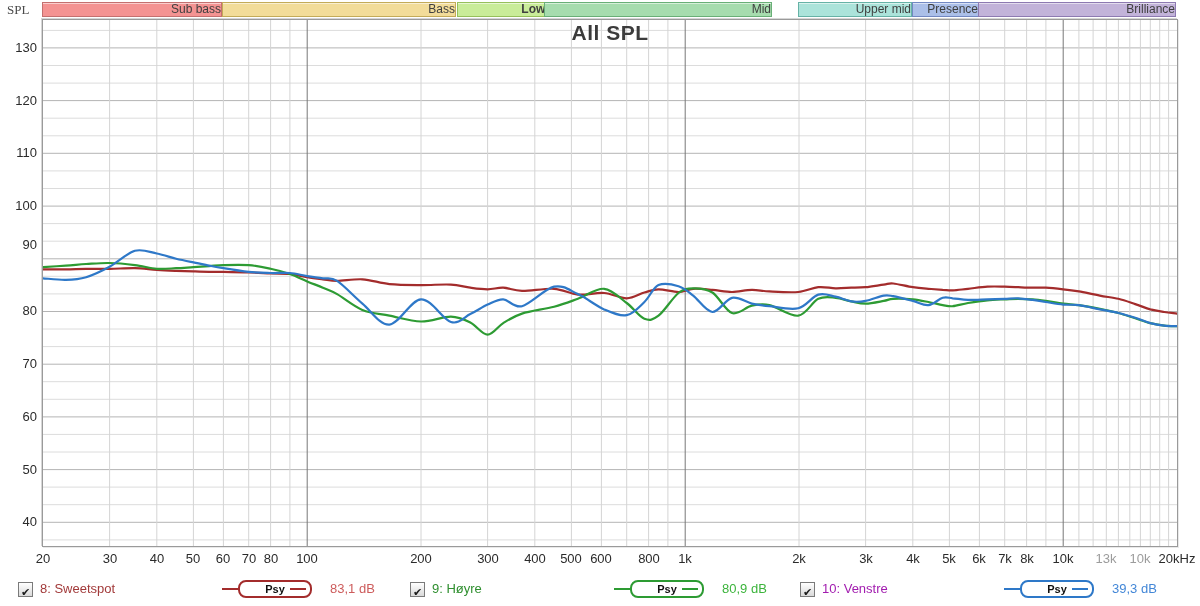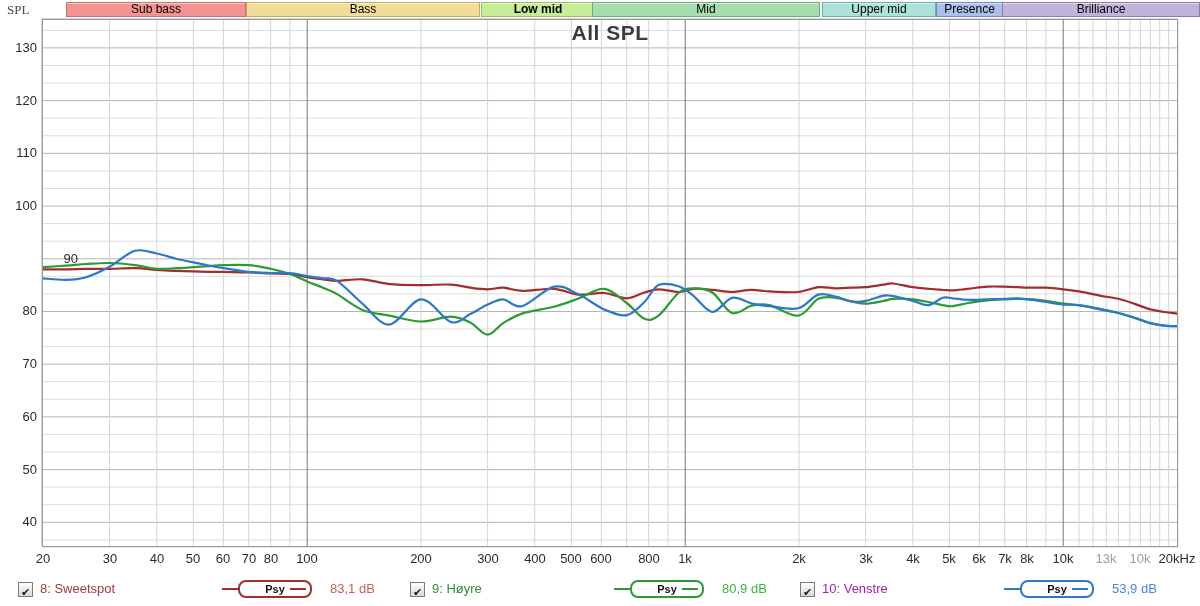--- a/index.html
+++ b/index.html
@@ -2,21 +2,21 @@
 <html><head>
 <meta charset="utf-8">
 <style>
   html,body{margin:0;padding:0;background:#ffffff;}
   #stage{position:relative;width:1200px;height:606px;background:#fff;overflow:hidden;
          font-family:"Liberation Sans", sans-serif;}
   #spl-corner{position:absolute;left:7px;top:2px;font-size:13px;color:#4a4a4a;font-family:Liberation Serif, serif;}
   #band-strip{position:absolute;left:0;top:2px;height:15px;}
   .band-cell{position:absolute;top:0;height:13px;border-style:solid;border-width:1px;
              box-shadow:inset 0 1px 0 rgba(255,255,255,.55);
-             text-align:center;font-size:12px;color:#000000;line-height:13px;overflow:hidden;margin-left:24px;}
+             text-align:right;font-size:12px;color:#404040;line-height:13px;overflow:hidden;}
   #plot{position:absolute;left:42px;top:19px;width:1134px;height:526px;border:1px solid #9a9a9a;
         background:#fff;box-shadow:-1px -1px 0 #d6d6d6, 1px 1px 0 #e9e9e9;}
   #chart-title{position:absolute;left:42px;top:21px;width:1136px;text-align:center;
                font-size:21px;font-weight:bold;color:#3b3b3b;letter-spacing:.5px;}
   .ytick{position:absolute;left:0;width:37px;text-align:right;font-size:13px;color:#2b2b2b;}
   .xtick{position:absolute;top:551px;width:60px;text-align:center;font-size:13px;color:#2b2b2b;}
   .xtick.muted{color:#9c9c9c;}
   .legend-group{position:absolute;top:579px;width:380px;height:22px;}
   .cb{position:absolute;left:0;top:3px;width:13px;height:13px;border:1px solid #7a7a7a;
       background:linear-gradient(#ffffff,#d9d9d9);text-align:center;}
@@ -32,21 +32,21 @@
 </style>
 </head>
 <body>
 
 <div id="stage">
   <div id="spl-corner">SPL</div>
   <div id="band-strip">
       <div class="band-cell" style="left: 42px; width: 178px; background: rgb(244, 147, 146); border-color: rgb(196, 112, 111);">Sub bass</div>
       <div class="band-cell" style="left: 222px; width: 232px; background: rgb(242, 220, 153); border-color: rgb(195, 171, 88);">Bass</div>
       <div class="band-cell" style="left: 457px; width: 112px; background: rgb(201, 236, 153); border-color: rgb(150, 192, 91); font-weight: bold;">Low mid</div>
-      <div class="band-cell" style="left: 568px; width: 226px; background: rgb(166, 220, 174); border-color: rgb(105, 175, 119);">Mid</div>
+      <div class="band-cell" style="left: 544px; width: 226px; background: rgb(166, 220, 174); border-color: rgb(105, 175, 119);">Mid</div>
       <div class="band-cell" style="left: 798px; width: 112px; background: rgb(171, 227, 218); border-color: rgb(102, 178, 166);">Upper mid</div>
       <div class="band-cell" style="left: 912px; width: 65px; background: rgb(171, 191, 232); border-color: rgb(114, 136, 194);">Presence</div>
       <div class="band-cell" style="left: 978px; width: 196px; background: rgb(194, 179, 217); border-color: rgb(141, 122, 177);">Brilliance</div>
     </div>
   <div id="plot">
     <svg id="chart-svg" width="1134" height="526">
         <g>
           <line x1="0" x2="1134" y1="519.9" y2="519.9" stroke="#dcdcdc" stroke-width="1"></line>
           <line x1="0" x2="1134" y1="484.7" y2="484.7" stroke="#dcdcdc" stroke-width="1"></line>
           <line x1="0" x2="1134" y1="467.1" y2="467.1" stroke="#dcdcdc" stroke-width="1"></line>
@@ -117,21 +117,21 @@
         <path d="M0.0 247.2C3.8 246.9 15.8 246.1 22.9 245.6C30.1 245.1 35.8 244.5 43.1 244.0C50.3 243.6 58.4 242.8 66.6 243.0C74.7 243.1 84.0 244.1 91.9 245.1C99.7 246.0 106.9 248.2 113.8 248.8C120.7 249.3 127.0 248.5 133.1 248.2C139.2 248.0 144.9 247.5 150.4 247.2C155.9 246.8 161.1 246.5 166.1 246.1C171.1 245.8 173.8 245.3 180.4 245.1C187.0 244.9 197.8 244.5 205.7 245.1C213.5 245.7 220.7 247.3 227.6 248.8C234.5 250.3 240.8 251.9 246.9 254.0C253.0 256.1 258.7 259.1 264.2 261.4C269.7 263.7 274.9 265.6 279.9 267.7C284.8 269.9 287.5 270.4 294.1 274.1C300.7 277.8 310.7 286.3 319.4 289.9C328.2 293.5 336.7 293.7 346.4 295.7C356.2 297.6 367.7 301.3 378.0 301.5C388.3 301.7 399.7 296.6 407.9 296.7C416.1 296.9 421.2 299.5 427.3 302.5C433.4 305.5 439.1 314.6 444.6 314.7C450.1 314.7 454.5 306.6 460.2 303.1C465.9 299.5 470.5 296.3 479.0 293.6C487.5 290.8 501.8 289.2 511.1 286.7C520.4 284.3 526.5 281.8 534.9 278.8C543.2 275.8 552.9 268.1 561.1 268.8C569.2 269.5 576.9 278.0 583.7 283.0C590.4 288.0 596.1 296.7 601.4 298.8C606.7 300.9 609.8 300.0 615.5 295.7C621.2 291.4 629.7 277.6 635.5 273.0C641.3 268.4 644.6 268.4 650.2 268.3C655.9 268.2 662.9 268.4 669.4 272.5C675.8 276.6 682.5 290.8 689.0 293.0C695.6 295.2 702.5 287.0 708.8 285.7C715.0 284.3 718.7 283.5 726.4 285.1C734.1 286.8 747.0 296.7 755.2 295.7C763.3 294.6 769.1 281.8 775.3 278.8C781.6 275.8 787.1 277.3 792.6 277.8C798.1 278.2 803.3 280.5 808.3 281.4C813.3 282.4 817.2 283.6 822.6 283.6C828.0 283.5 836.1 281.7 840.7 280.9C845.3 280.1 845.3 279.1 850.2 278.8C855.0 278.5 863.9 278.8 869.8 279.3C875.7 279.9 880.4 281.0 885.4 282.0C890.4 282.9 895.7 284.4 899.7 285.1C903.8 285.8 905.5 286.5 909.7 286.2C913.9 285.8 919.2 284.0 925.0 283.0C930.8 282.1 938.3 281.0 944.4 280.4C950.5 279.8 956.5 279.6 961.7 279.3C966.8 279.1 970.5 278.8 975.2 278.8C979.8 278.8 985.0 279.0 989.6 279.3C994.2 279.7 997.8 280.2 1002.9 280.9C1008.0 281.6 1014.7 282.9 1020.2 283.6C1025.7 284.3 1029.8 284.3 1035.9 285.1C1042.0 286.0 1050.2 287.5 1056.8 288.8C1063.4 290.1 1069.6 291.5 1075.4 293.0C1081.3 294.6 1086.8 296.6 1092.2 298.3C1097.5 300.0 1102.5 301.8 1107.3 303.1C1112.2 304.3 1116.8 305.2 1121.2 305.7C1125.6 306.2 1131.9 306.1 1134.0 306.2" fill="none" stroke="#2d9b33" stroke-width="2.2" stroke-linejoin="round" stroke-linecap="round"></path>
         <path d="M0.0 258.3C3.8 258.5 15.8 260.0 22.9 259.8C30.1 259.7 35.8 259.4 43.1 257.2C50.3 255.0 58.4 251.1 66.6 246.7C74.7 242.3 84.0 233.0 91.9 230.8C99.7 228.7 106.9 232.2 113.8 233.5C120.7 234.8 127.0 237.3 133.1 238.8C139.2 240.2 144.9 241.3 150.4 242.4C155.9 243.6 161.1 244.6 166.1 245.6C171.1 246.6 173.8 247.2 180.4 248.2C187.0 249.3 197.8 251.1 205.7 251.9C213.5 252.7 220.7 252.8 227.6 253.0C234.5 253.2 240.8 252.5 246.9 253.0C253.0 253.5 258.7 255.3 264.2 256.1C269.7 257.0 274.9 257.5 279.9 258.3C284.8 259.0 287.5 256.7 294.1 260.9C300.7 265.1 310.7 276.3 319.4 283.6C328.2 290.8 336.7 305.3 346.4 304.6C356.2 303.9 367.7 279.8 378.0 279.3C388.3 278.9 399.7 299.5 407.9 302.0C416.1 304.5 421.2 297.0 427.3 294.1C433.4 291.2 439.1 287.1 444.6 284.6C450.1 282.1 454.5 279.1 460.2 279.3C465.9 279.6 470.5 288.3 479.0 286.2C487.5 284.1 501.8 268.7 511.1 266.7C520.4 264.7 526.5 270.3 534.9 274.1C543.2 277.8 552.9 285.8 561.1 289.4C569.2 292.9 576.9 296.4 583.7 295.2C590.4 293.9 596.1 287.0 601.4 282.0C606.7 277.0 609.8 267.7 615.5 265.1C621.2 262.5 629.7 264.4 635.5 266.2C641.3 267.9 644.6 271.3 650.2 275.6C655.9 280.0 662.9 291.6 669.4 292.0C675.8 292.3 682.5 279.2 689.0 277.8C695.6 276.4 702.5 282.1 708.8 283.6C715.0 285.0 718.7 285.4 726.4 286.2C734.1 287.0 747.0 290.2 755.2 288.3C763.3 286.4 769.1 276.5 775.3 274.6C781.6 272.7 787.1 275.6 792.6 276.7C798.1 277.8 803.3 280.7 808.3 281.4C813.3 282.1 817.2 281.9 822.6 280.9C828.0 280.0 836.1 276.4 840.7 275.6C845.3 274.9 845.3 275.3 850.2 276.2C855.0 277.1 863.9 279.4 869.8 280.9C875.7 282.4 880.4 285.7 885.4 285.1C890.4 284.6 895.7 278.9 899.7 277.8C903.8 276.6 905.5 277.9 909.7 278.3C913.9 278.6 919.2 279.7 925.0 279.9C930.8 280.0 938.3 279.5 944.4 279.3C950.5 279.2 956.5 279.0 961.7 278.8C966.8 278.6 970.5 278.1 975.2 278.3C979.8 278.5 985.0 279.3 989.6 279.9C994.2 280.5 997.8 281.2 1002.9 282.0C1008.0 282.8 1014.7 284.1 1020.2 284.6C1025.7 285.1 1029.8 284.3 1035.9 285.1C1042.0 285.9 1050.2 288.0 1056.8 289.4C1063.4 290.7 1069.6 291.6 1075.4 293.0C1081.3 294.4 1086.8 296.1 1092.2 297.8C1097.5 299.5 1102.5 301.7 1107.3 303.1C1112.2 304.4 1116.8 305.2 1121.2 305.7C1125.6 306.2 1131.9 306.1 1134.0 306.2" fill="none" stroke="#2e78c8" stroke-width="2.2" stroke-linejoin="round" stroke-linecap="round"></path>
       </svg>
   </div>
   <div id="chart-title">All SPL</div>
   <div id="yticks">
       <div class="ytick" style="top: 40px;">130</div>
       <div class="ytick" style="top: 93px;">120</div>
       <div class="ytick" style="top: 145px;">110</div>
       <div class="ytick" style="top: 198px;">100</div>
-      <div class="ytick" style="top: 251px; margin-left: 41px;">90</div>
+      <div class="ytick" style="top: 237px;">90</div>
       <div class="ytick" style="top: 303px;">80</div>
       <div class="ytick" style="top: 356px;">70</div>
       <div class="ytick" style="top: 409px;">60</div>
       <div class="ytick" style="top: 462px;">50</div>
       <div class="ytick" style="top: 514px;">40</div>
     </div>
   <div id="xticks">
       <div class="xtick" style="left: 13px;">20</div>
       <div class="xtick" style="left: 80px;">30</div>
       <div class="xtick" style="left: 127px;">40</div>
@@ -181,15 +181,15 @@
     <div class="lg-value" style="color: rgb(60, 180, 60);">80,9 dB</div>
   </div>
   <div class="legend-group" style="left:800px">
     <div class="cb"><span>✔</span></div>
     <div class="lg-label" style="color: #a21caf;">10: Venstre</div>
     <div class="psy-wrap">
       <div class="psy-line l" style="background: rgb(46, 120, 200);"></div>
       <div class="psy-badge" style="border-color: rgb(46, 120, 200);">Psy</div>
       <div class="psy-line r" style="background: rgb(46, 120, 200);"></div>
     </div>
-    <div class="lg-value" style="color: rgb(67, 135, 215);">53,9 dB</div>
+    <div class="lg-value" style="color: rgb(67, 135, 215);">39,3 dB</div>
   </div>
 </div>
 
 </body></html>

